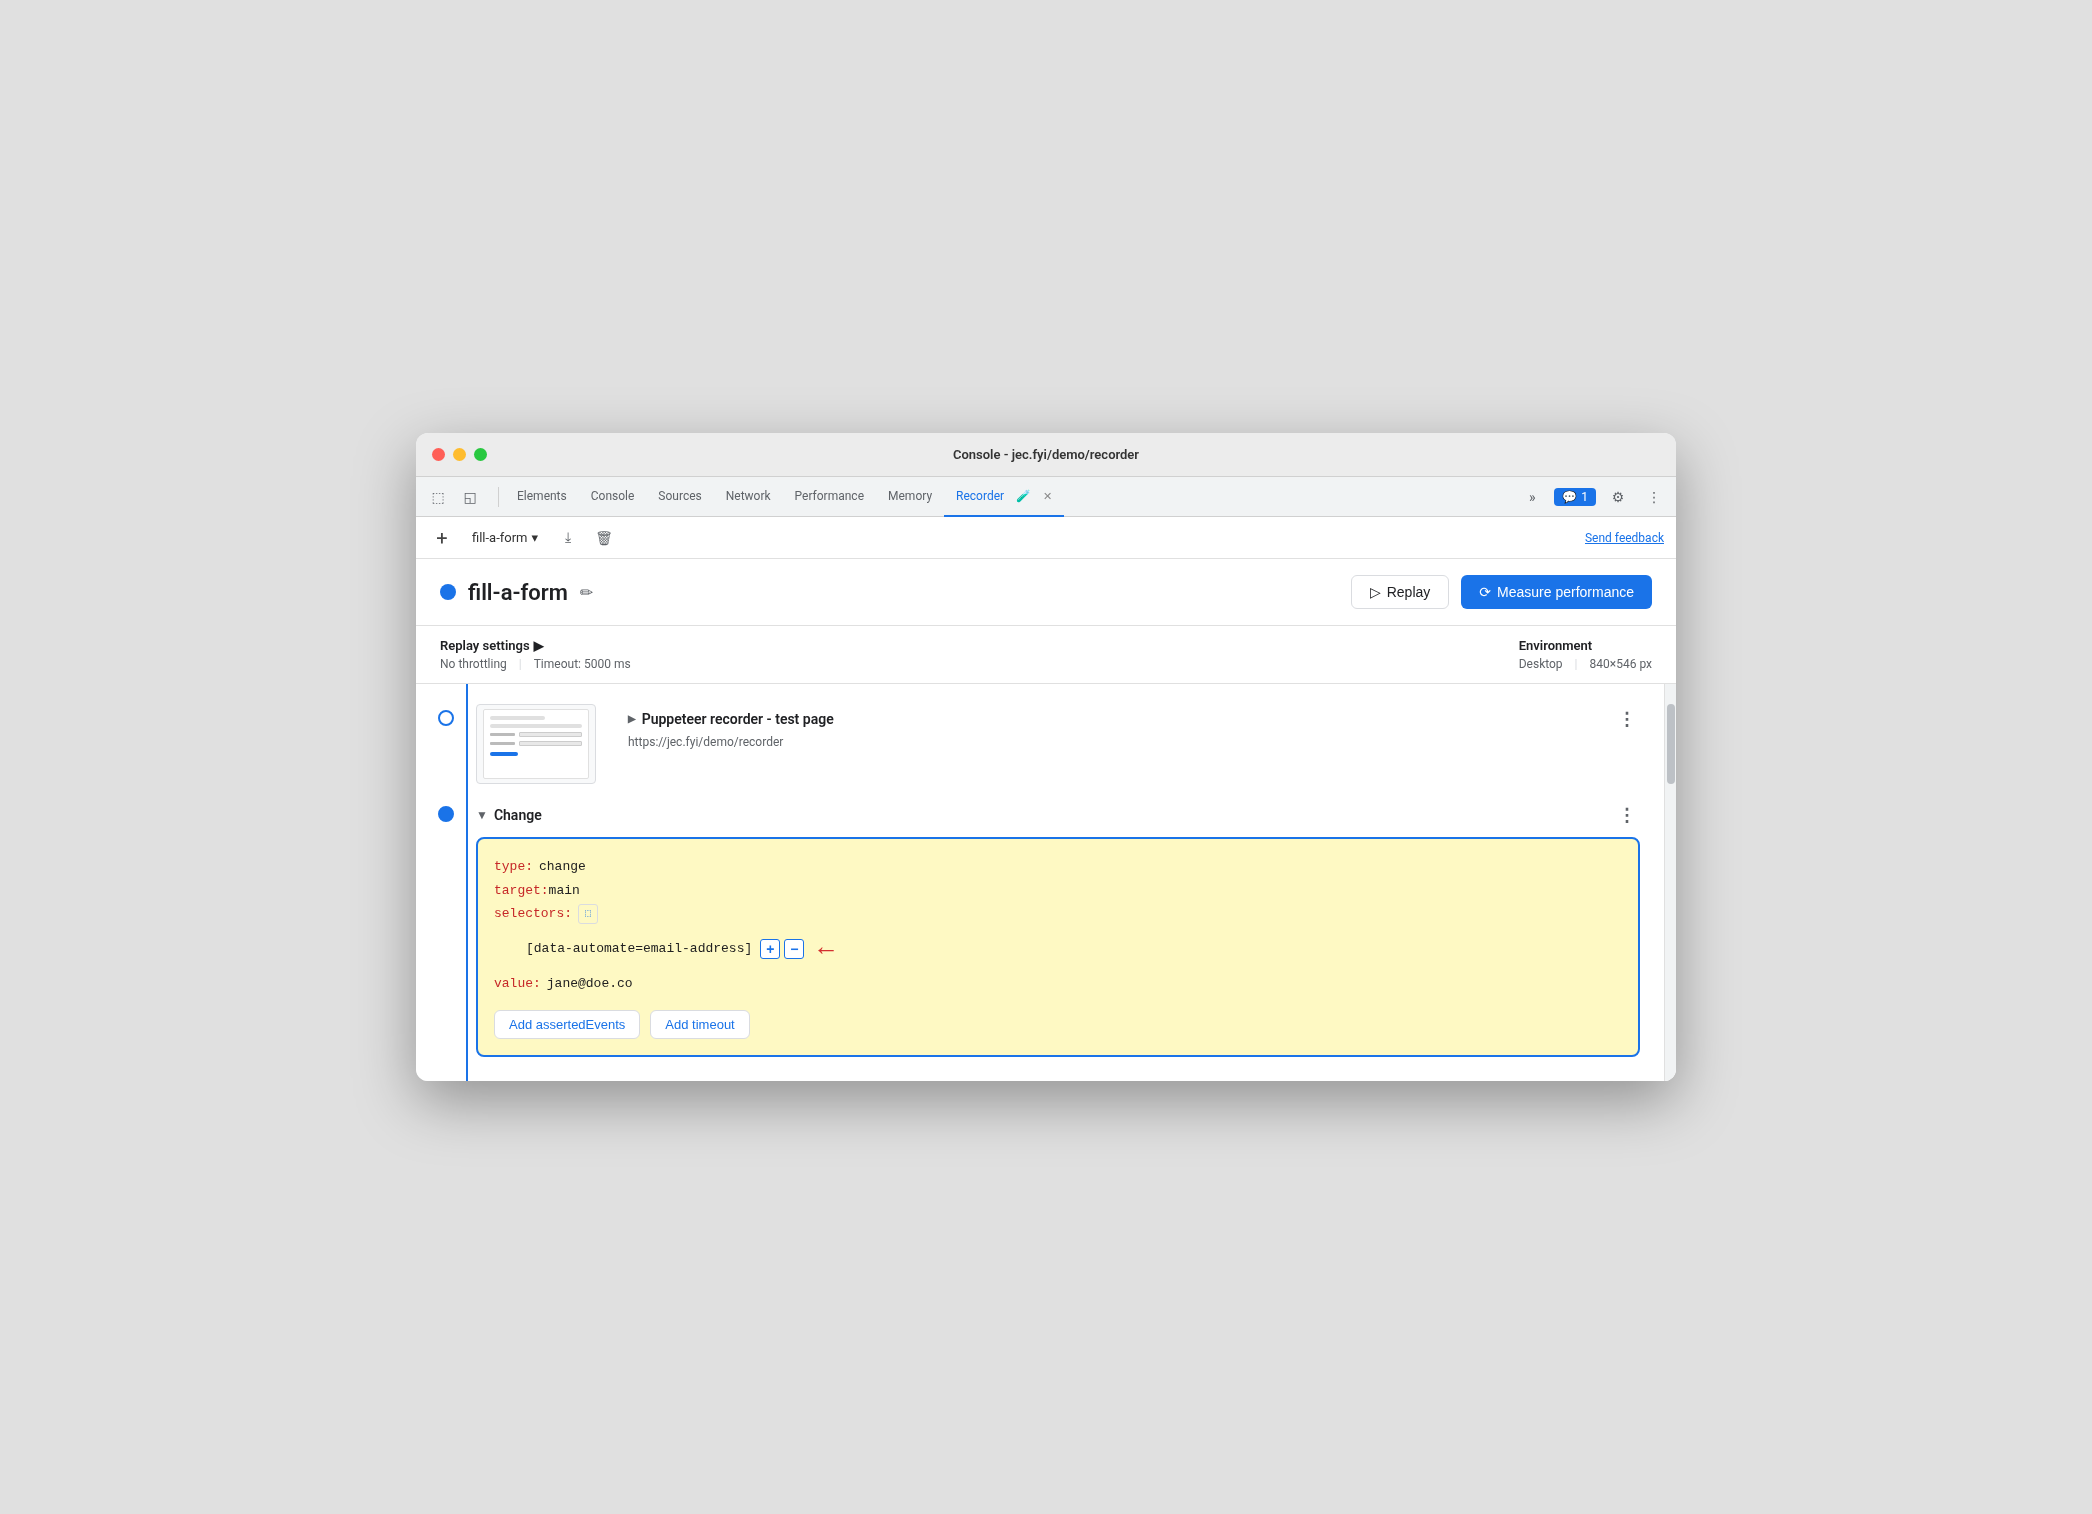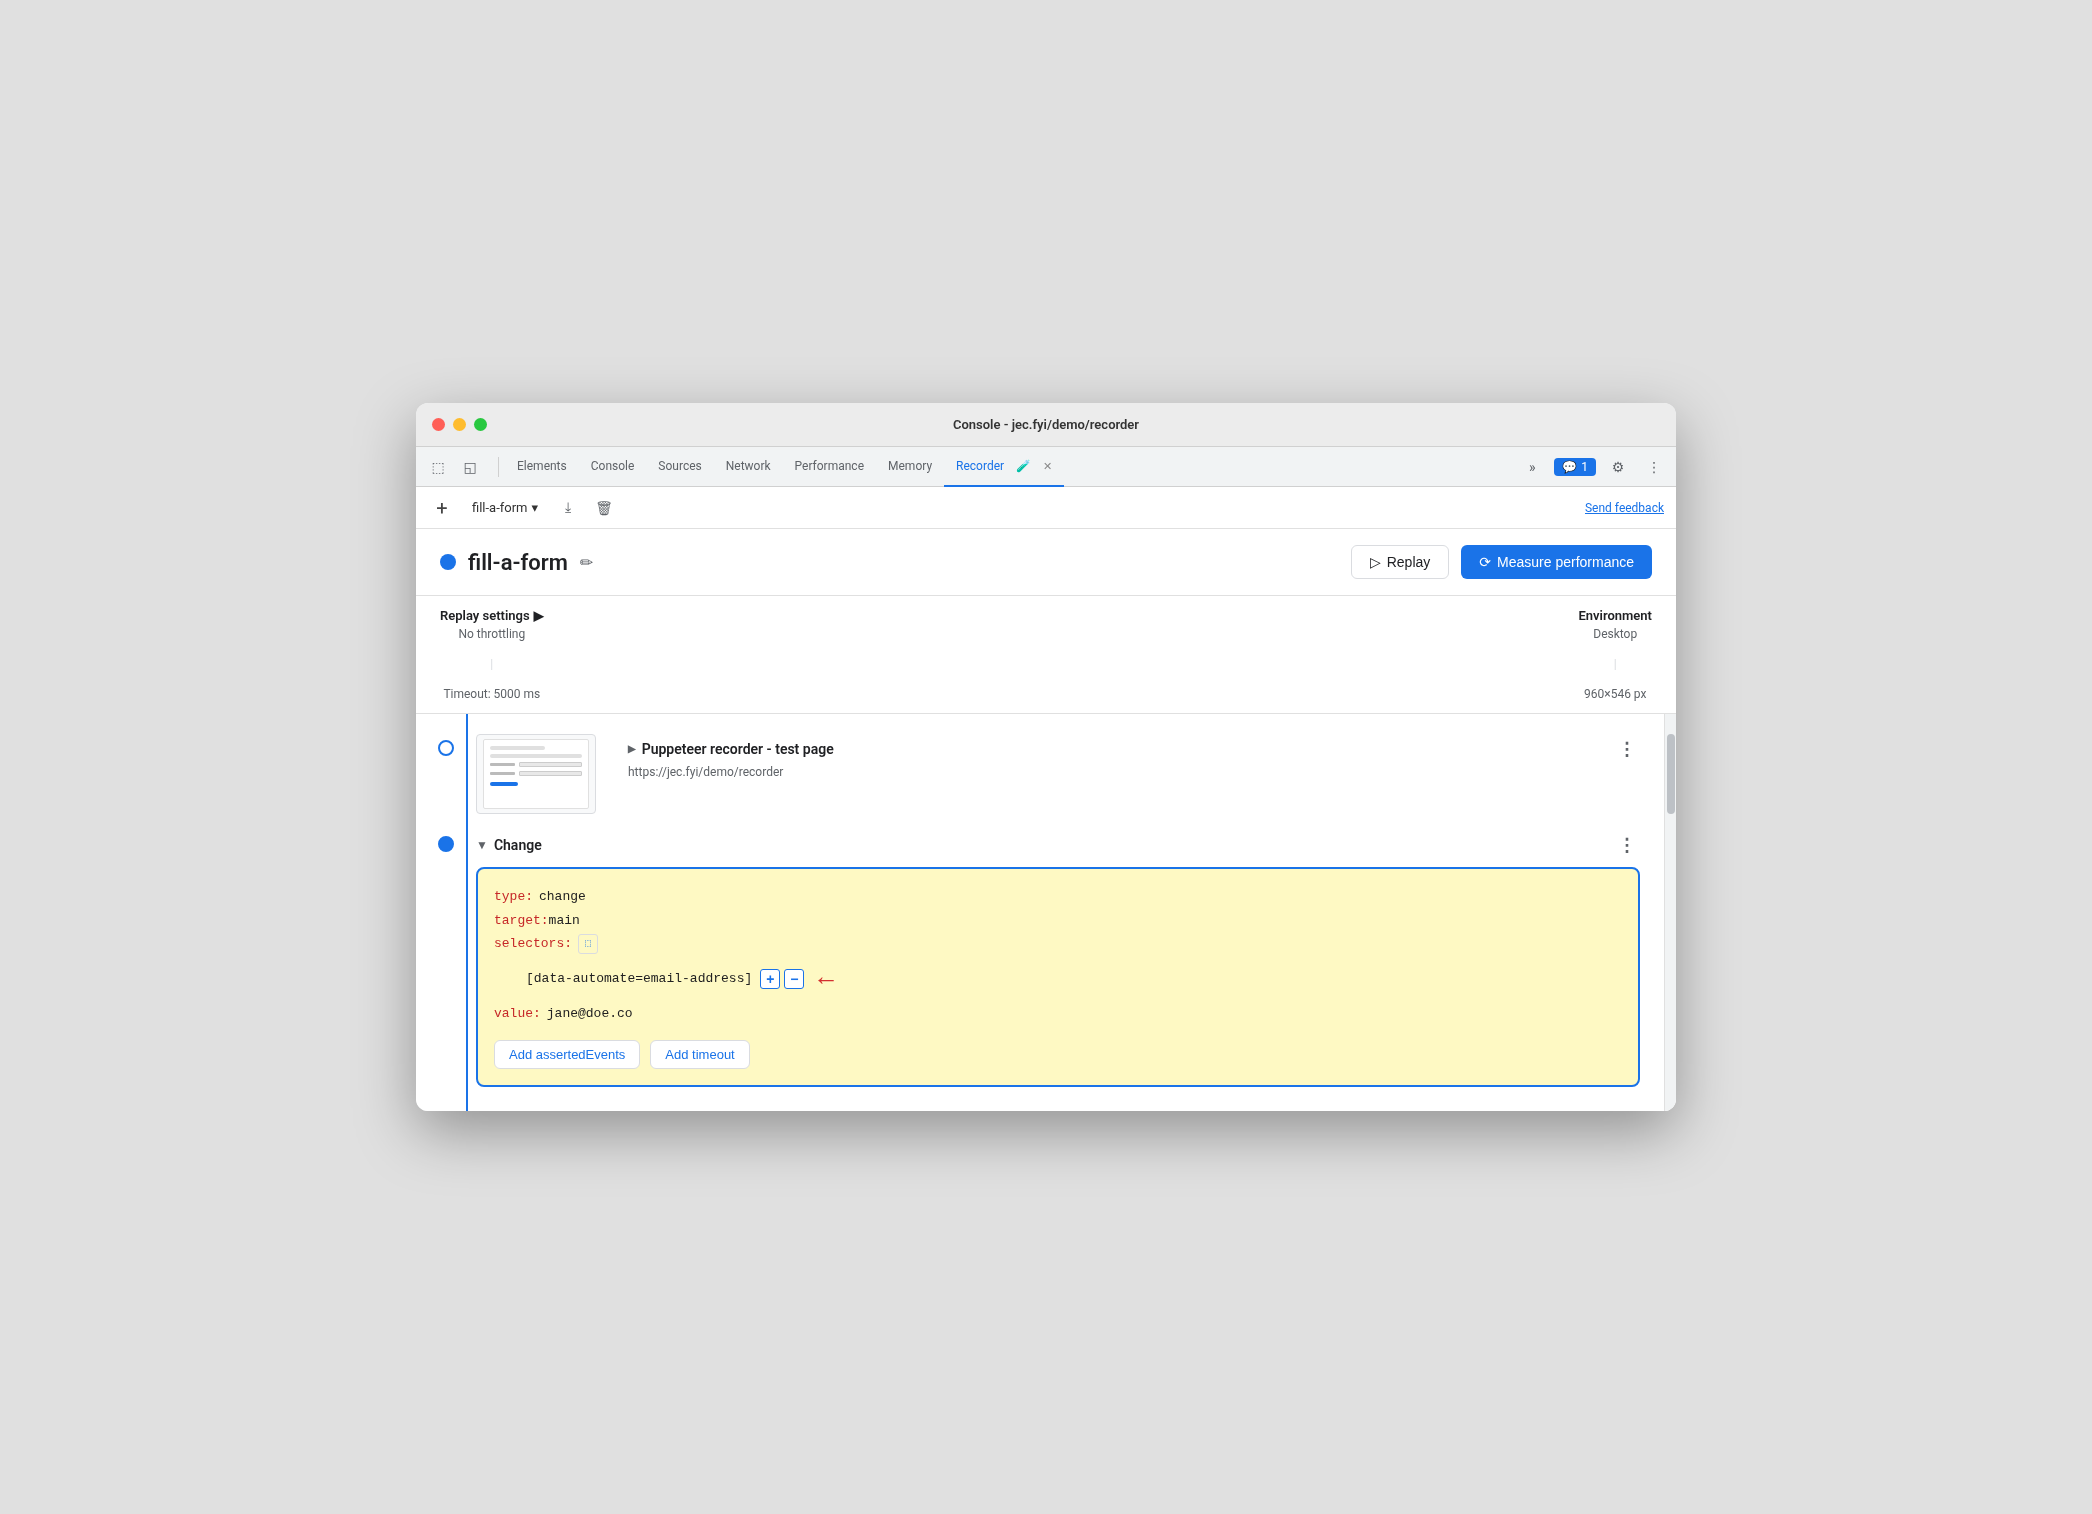--- a/index.html
+++ b/index.html
@@ -263,22 +263,21 @@
       color: #202124;
       display: flex;
       align-items: center;
       gap: 4px;
     }
     .settings-detail {
       font-size: 12px;
       color: #5f6368;
       display: flex;
       align-items: center;
-      gap: 16px;
-      flex-direction: column;
+      gap: 4px;
     }
     .settings-sep {
       margin: 0 8px;
       color: #dadce0;
     }
     .settings-right .settings-title { text-align: right; }
     .settings-right .settings-detail { justify-content: flex-end; }
 
     .step-thumbnail {
       width: 120px;
@@ -550,21 +549,21 @@
           <span>Timeout: 5000 ms</span>
         </div>
       </div>
       <div class="settings-right">
         <div class="settings-title">
           <span>Environment</span>
         </div>
         <div class="settings-detail">
           <span>Desktop</span>
           <span class="settings-sep">|</span>
-          <span>960×546 px</span>
+          <span>840×546 px</span>
         </div>
       </div>
     </div>
 
     <div style="display:flex; flex:1;">
       <div style="flex:1; position:relative; overflow:hidden;">
 
         <div style="position:absolute; left:50px; top:0; bottom:0; width:2px; background:#1a73e8; z-index:0;"></div>
 
         <div class="step-row" style="padding: 20px 24px 16px 0; align-items:flex-start;">

